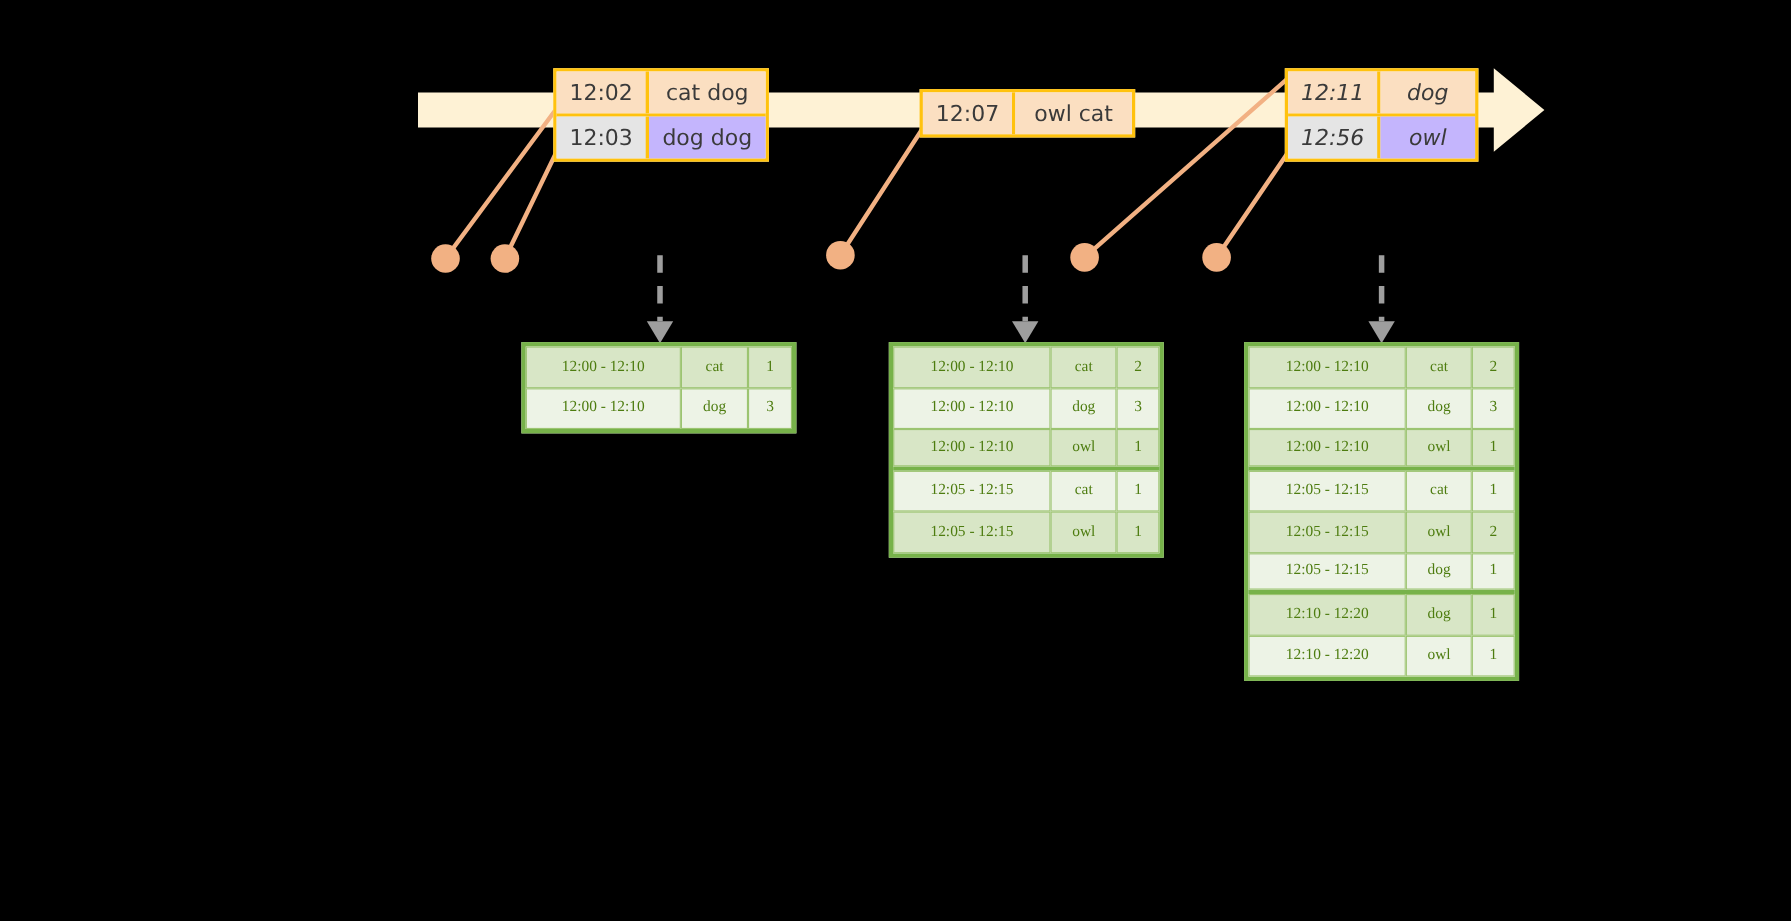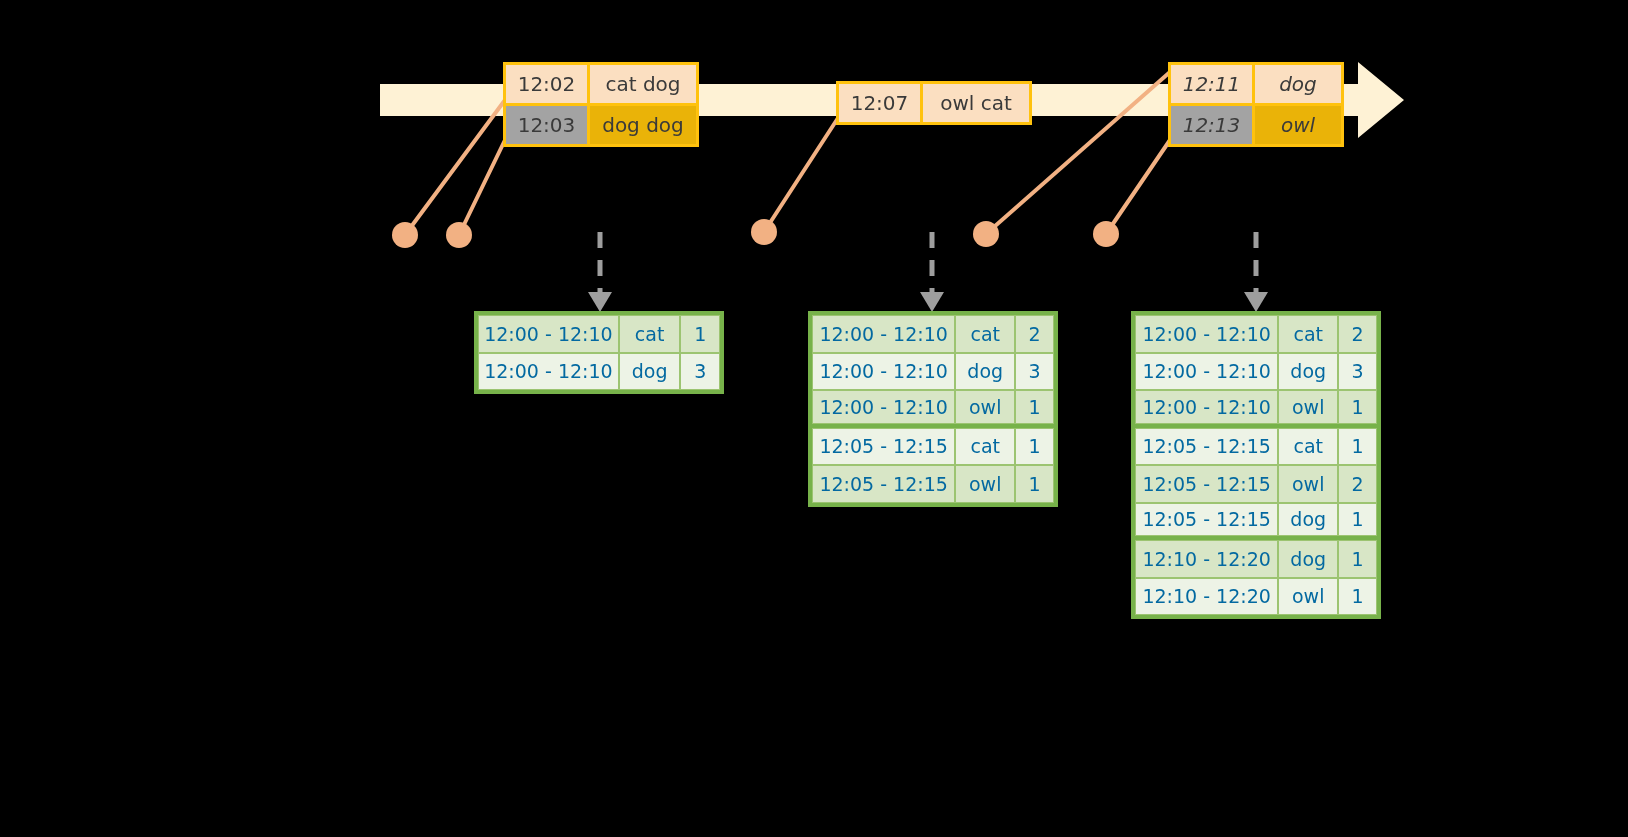--- a/index.html
+++ b/index.html
@@ -39,32 +39,32 @@
   .event-row + .event-row { border-top: 3px solid #FFC20E; }
   .event-row.shaded .ev-time,
   .event-row.shaded .ev-text { background: #FBDFC1; }
   .ev-time {
     display: flex;
     align-items: center;
     justify-content: center;
     width: 84px;
     font-size: 20px;
     color: #3a3a3a;
-    background: #a3a3a3;
+    background: #e5e5e5;
     border-right: 3px solid #FFC20E;
     box-sizing: border-box;
   }
   .ev-text {
     display: flex;
     align-items: center;
     justify-content: center;
     flex: 1;
     font-size: 20px;
     color: #3a3a3a;
-    background: #eab308;
+    background: #c4b5fd;
     box-sizing: border-box;
     padding: 0 10px;
   }
 
   
   .result-table {
     position: absolute;
     border: 4px solid #77B24A;
     box-sizing: border-box;
     background: #EDF3E6;
@@ -75,25 +75,26 @@
     align-items: stretch;
     height: 37.5px;
     box-sizing: border-box;
   }
   .rt-row.alt .rt-cell { background: #D8E6C6; }
   .rt-row.groupend { border-bottom: 4px solid #77B24A; }
   .rt-cell {
     display: flex;
     align-items: center;
     justify-content: center;
-    font-size: 19px;
-    color: #0369a1;
+    font-size: 14px;
+    color: #4d7c0f;
     background: #EDF3E6;
     border: 1.5px solid #9CC471;
     box-sizing: border-box;
+    font-family: Liberation Serif, serif;
   }
   .rt-cell.c-window { width: 148px; }
   .rt-cell.c-key    { width: 62px; text-align: right; }
   .rt-cell.c-count  { width: 40px; }
 
   
   .tbl-a .rt-cell.c-window { width: 142px; }
   .tbl-a .rt-cell.c-key    { width: 62px; }
   .tbl-a .rt-cell.c-count  { width: 40px; }
 
@@ -165,21 +166,21 @@
       <span class="ev-text">owl cat</span>
     </div>
   </div>
 
   <div class="event-box" style="left:1168px; top:62px; width:176px;font-style:italic;">
     <div class="event-row shaded">
       <span class="ev-time">12:11</span>
       <span class="ev-text">dog</span>
     </div>
     <div class="event-row">
-      <span class="ev-time">12:13</span>
+      <span class="ev-time">12:56</span>
       <span class="ev-text">owl</span>
     </div>
   </div>
 
   <div class="result-table tbl-a" style="left:474px; top:311px; width:250px;">
     <div class="rt-row alt">
       <span class="rt-cell c-window">12:00 - 12:10</span>
       <span class="rt-cell c-key">cat</span>
       <span class="rt-cell c-count">1</span>
     </div>

